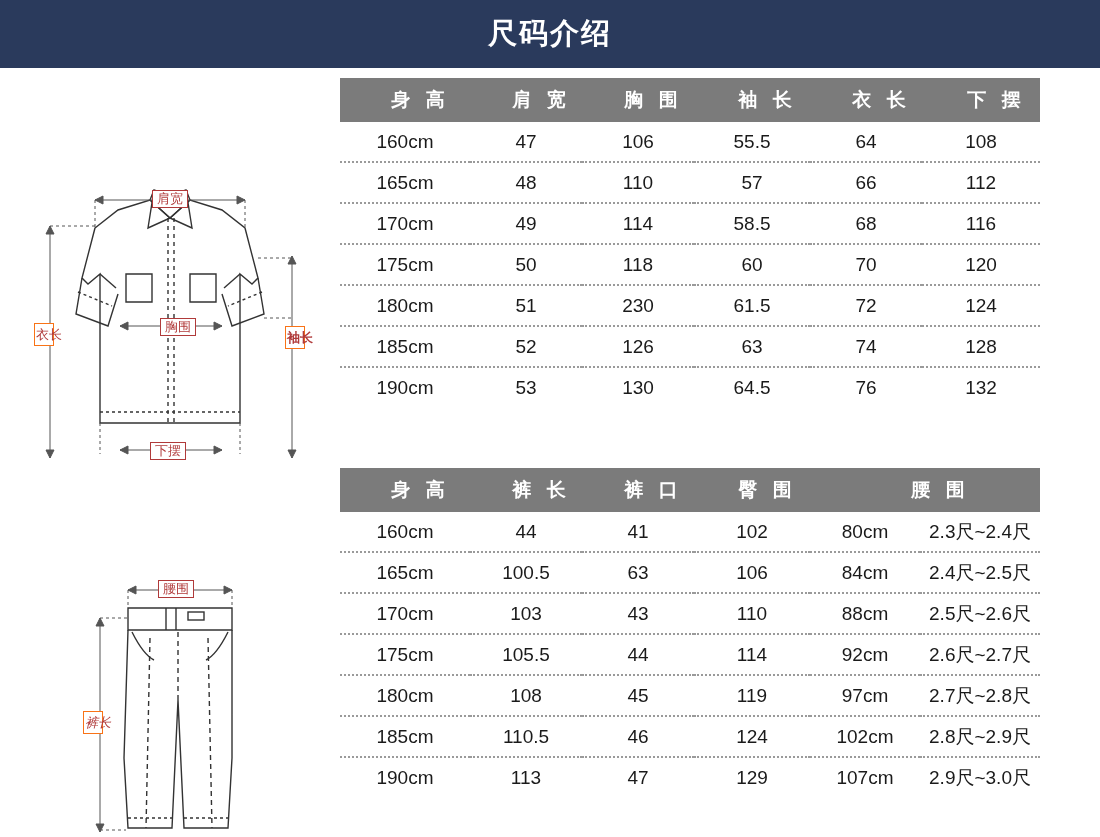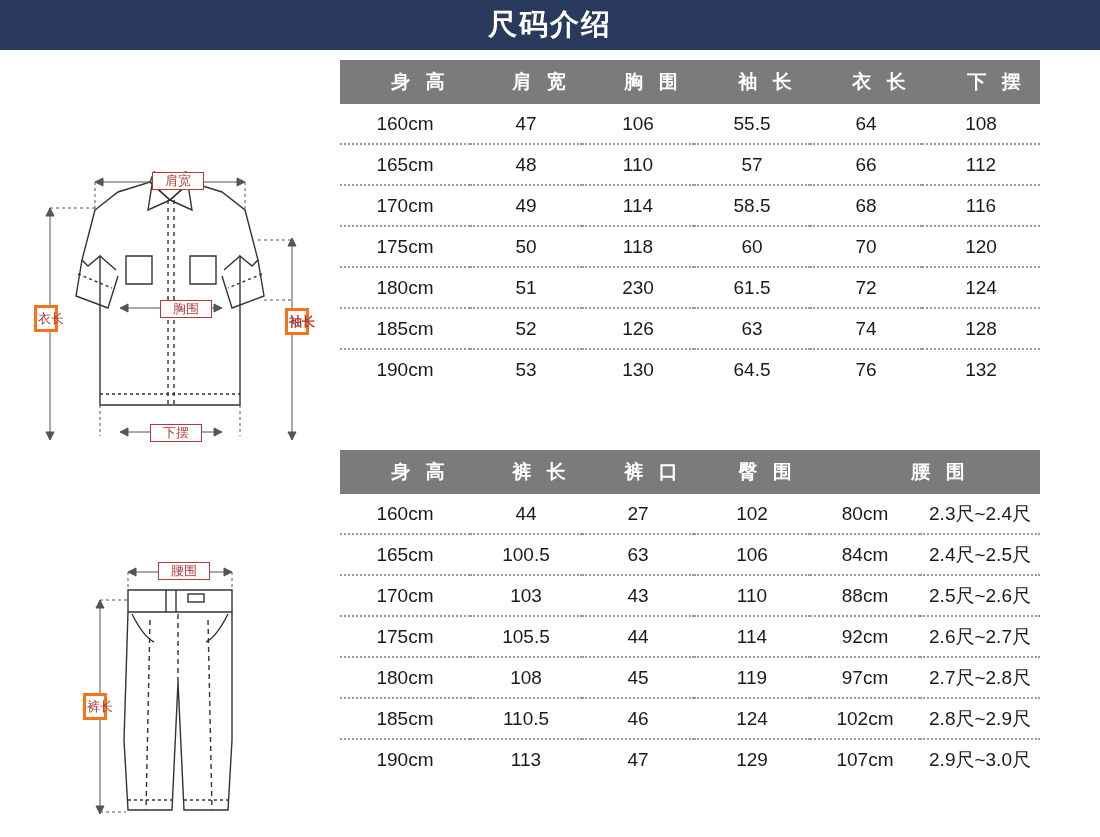--- a/index.html
+++ b/index.html
@@ -15,21 +15,21 @@
     overflow: hidden;
   }
   .page {
     position: relative;
     width: 1100px;
     height: 837px;
   }
 
   
   .header {
-    height: 50px;
+    height: 68px;
     background: #2a3a5c;
     display: flex;
     align-items: center;
     justify-content: center;
     gap: 26px;
   }
   .header .title-cn {
     color: #ffffff;
     font-size: 29px;
     font-weight: bold;
@@ -93,29 +93,29 @@
     border-bottom: none;
   }
 
   
   .lbl {
     position: absolute;
     background: #ffffff;
     border: 1px solid #b03a3a;
     color: #b03a3a;
     font-size: 13px;
-    padding: 1px 12px;
+    padding: 1px 4px;
     white-space: nowrap;
     font-family: "DejaVu Sans", sans-serif;
     line-height: 14px;
   }
   .lbl-v {
     position: absolute;
     background: #ffffff;
-    border: 3px solid #f97316;
+    border: 1px solid #f97316;
     color: #b03a3a;
     font-size: 13px;
     padding: 3px 1px;
     white-space: nowrap;
     font-family: "DejaVu Sans", sans-serif;
     width: 16px;
     text-align: center;
     line-height: 15px;
   }
   svg { display: block; }
@@ -315,21 +315,21 @@
 
             <line x1="100" y1="150" x2="100" y2="364"></line>
             <polygon points="100,150 96,158 104,158"></polygon>
             <polygon points="100,364 96,356 104,356"></polygon>
             <line x1="100" y1="150" x2="128" y2="150" stroke-dasharray="3 3"></line>
             <line x1="100" y1="362" x2="126" y2="362" stroke-dasharray="3 3"></line>
           </g>
         </svg>
 
         <div class="lbl" style="left:158px; top:112px;text-align:right;">腰围</div>
-        <div class="lbl-v" style="left:83px; top:243px;">裤长</div>
+        <div class="lbl-v" style="left:83px; top:243px;font-style:italic;">裤长</div>
       </div>
 
       <div class="table-wrap">
         <table>
           <colgroup>
             <col style="width:130px">
               <col style="width:112px">
               <col style="width:112px">
             <col style="width:116px">
               <col style="width:110px">
@@ -341,21 +341,21 @@
               <th>裤 长</th>
               <th>裤 口</th>
               <th>臀 围</th>
               <th colspan="2">腰 围</th>
             </tr>
           </thead>
           <tbody>
             <tr>
               <td>160cm</td>
               <td>44</td>
-              <td>27</td>
+              <td>41</td>
               <td>102</td>
               <td>80cm</td>
               <td>2.3尺~2.4尺</td>
             </tr>
             <tr>
               <td>165cm</td>
               <td>100.5</td>
               <td>63</td>
               <td>106</td>
               <td>84cm</td>

